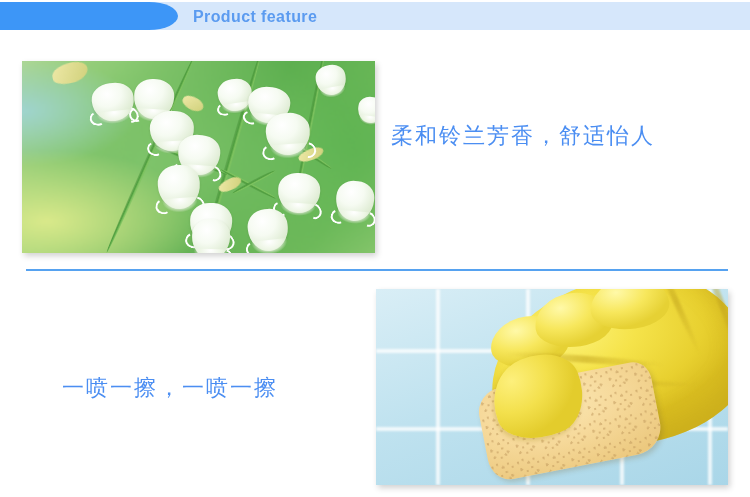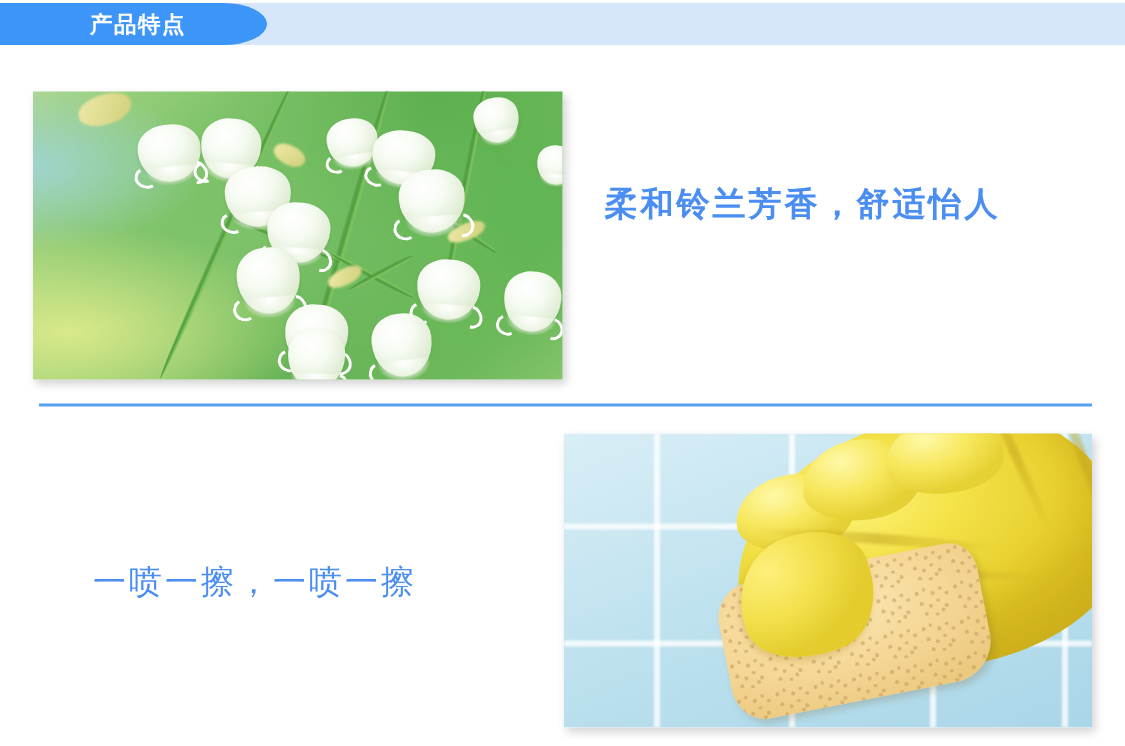--- a/index.html
+++ b/index.html
@@ -220,23 +220,22 @@
   
   .caption {
     position: absolute;
     color: #4b8ef2;
     font-size: 22px;
     letter-spacing: 2px;
     white-space: nowrap;
     font-family: "DejaVu Sans", sans-serif;
   }
   #caption-fragrance {
-    left: 403px;
+    left: 391px;
     top: 121px;
-    font-weight: bold;
   }
   #caption-clean {
     left: 62px;
     top: 373px;
   }
 
   
   #divider {
     position: absolute;
     left: 26px;
@@ -244,21 +243,21 @@
     width: 702px;
     height: 2px;
     background: #56a2f0;
   }
 </style>
 </head>
 <body style="background: rgb(255, 255, 255);">
 
 <div id="section-header" style="background: rgb(214, 231, 251);">
   <div id="header-tab-shape" style="background: rgb(61, 150, 247);"></div>
-  <div id="header-cn-title" style="color: rgb(255, 255, 255);">产品特点</div>
+  <div id="header-en-title" style="color: rgb(91, 155, 240);">Product feature</div>
 </div>
 
 <div class="photo" id="photo-flowers">
   <div class="photo-inner">
     <div id="flowers-bg"></div>
 
     <div class="stem" style="left:170px; top:-6px; width:5px; height:215px; transform:rotate(24deg);"></div>
     <div class="stem" style="left:236px; top:-10px; width:6px; height:230px; transform:rotate(16deg);"></div>
     <div class="stem" style="left:300px; top:-10px; width:5px; height:150px; transform:rotate(11deg);"></div>
     <div class="stem" style="left:132px; top:86px; width:4px; height:78px; transform:rotate(-68deg);"></div>

